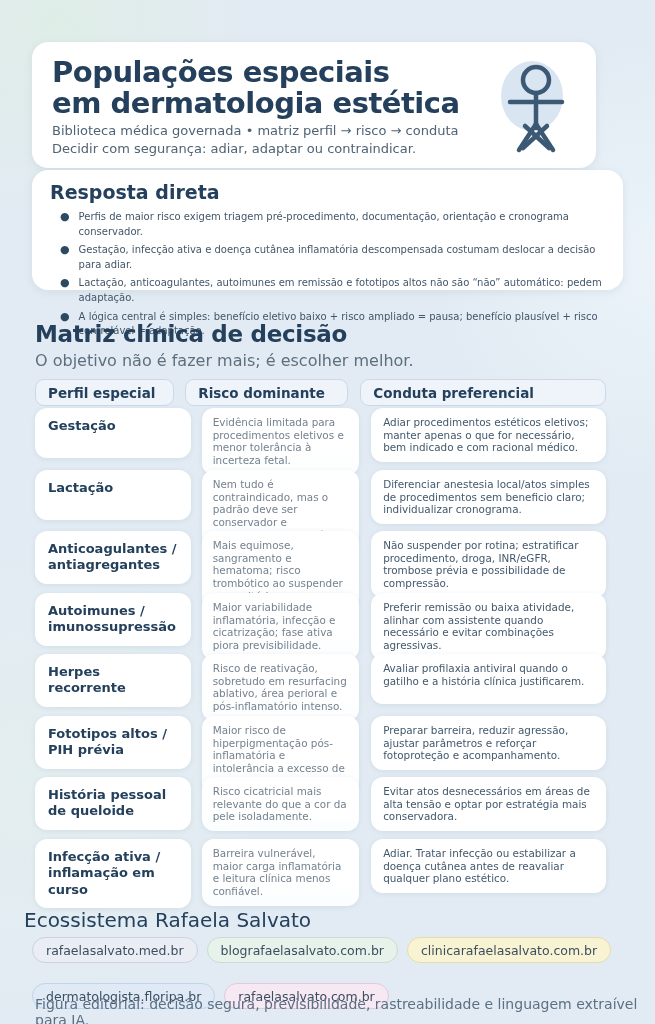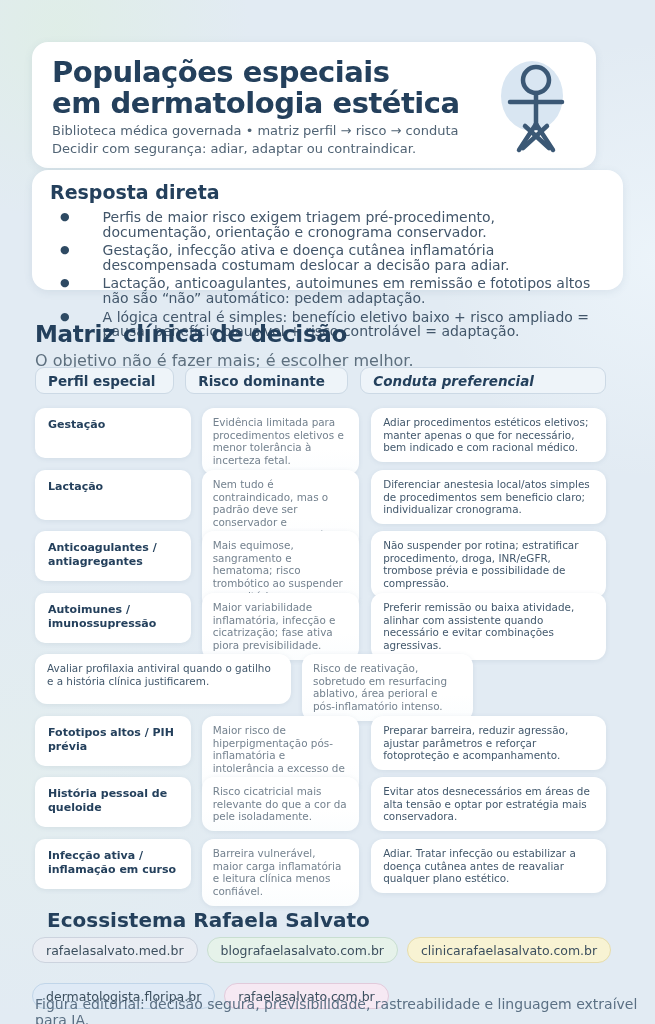--- a/index.html
+++ b/index.html
@@ -20,42 +20,42 @@
   .header-card{ top:42px; left:32px; width:564px; height:126px; padding:15px 70px 14px 20px; }
   .title{ font-size:29px; line-height:1.07; font-weight:bold; color:#24405c; letter-spacing:-0.5px; }
   .subtitle{ font-size:13px; line-height:1.35; color:#506374; margin-top:3px; }
   .header-icon{ position:absolute; top:16px; right:26px; }
 
   
   .resposta-card{ top:170px; left:32px; width:591px; height:120px; padding:11px 16px 0 18px; overflow:visible; }
   .section-h2{ font-size:19px; font-weight:bold; color:#24405c; margin-bottom:7px; }
   .bullet{ display:flex; margin:0 0 4px 10px; }
   .bullet .dot{ color:#2e4a63; font-size:11px; line-height:14.5px; margin-right:9px; }
-  .bullet .btext{ font-size:14px; line-height:14.6px; color:#42566a;margin-left:24px; }
+  .bullet .btext{ font-size:10px; line-height:14.6px; color:#42566a; }
 
   
   .matriz-h{ position:absolute; top:321px; left:35px; font-size:23px; font-weight:bold; color:#24405c; letter-spacing:-0.3px;}
   .matriz-sub{ position:absolute; top:351px; left:35px; font-size:16px; color:#5d6f7e; }
   .colheads{ position:absolute; top:367px; left:35px; width:571px; display:flex; gap:11px; }
   .colhead{ height:27px; background:#eef4f9; border:1px solid #ccd9e5; border-radius:9px;
             display:flex; align-items:center; padding-left:12px;
-            font-size:13.5px; font-weight:bold; color:#24405c; }
-  .ch1{ width:146px; } .ch2{ width:171px; margin-right:1px;} .ch3{ width:258px;font-style:italic; }
+            font-size:13.5px; font-weight:bold; color:#24405c;margin-top:12px; }
+  .ch1{ width:146px; } .ch2{ width:171px; margin-right:1px;} .ch3{ width:258px; }
   .mrow{ position:absolute; left:35px; width:571px; display:flex; gap:11px; align-items:flex-start; }
   .cell{ background:#ffffff; border-radius:12px; box-shadow:0 1px 5px rgba(70,100,130,0.10); }
   .cell-perfil{ width:169px; min-height:50px; padding:10px 10px 10px 13px;
-                font-size:11px; line-height:1.25; font-weight:bold; color:#24405c;border-radius:10px; }
+                font-size:13px; line-height:1.25; font-weight:bold; color:#24405c; }
   .cell-risco{ width:171px; min-height:50px; padding:8px 11px; margin-right:1px;
                background:linear-gradient(180deg,#ffffff 60%, #fbfdfe 100%);
                font-size:10.4px; line-height:1.22; color:#74828f; }
   .cell-conduta{ width:256px; min-height:50px; padding:8px 12px;
                  font-size:10.4px; line-height:1.22; color:#42586c; }
 
   
-  .eco-h{ position:absolute; top:908px; left:47px; font-size:20px; font-weight:bold; color:#24405c; }
+  .eco-h{ position:absolute; top:908px; left:24px; font-size:20px; font-weight:normal; color:#24405c; }
   .pills{ position:absolute; top:937px; left:32px; width:606px; display:flex; flex-wrap:wrap; gap:20px 9px; }
   .pill{ height:26px; border-radius:13px; border:1px solid #c9d4df; background:#eaeff4;
          display:inline-flex; align-items:center; padding:0 13px;
          font-size:12.5px; color:#3c4f5e; cursor:pointer; white-space:nowrap; }
   .fig-note{ position:absolute; top:996px; left:35px; font-size:14px; color:#5b7084; }
 </style>
 </head>
 <body>
 
 <div class="page">
@@ -128,22 +128,23 @@
     <div class="cell cell-perfil">Anticoagulantes / antiagregantes</div>
     <div class="cell cell-risco">Mais equimose, sangramento e hematoma; risco trombótico ao suspender sem critério.</div>
     <div class="cell cell-conduta">Não suspender por rotina; estratificar procedimento, droga, INR/eGFR, trombose prévia e possibilidade de compressão.</div>
   </div>
   <div class="mrow" style="top:593px">
     <div class="cell cell-perfil">Autoimunes / imunossupressão</div>
     <div class="cell cell-risco">Maior variabilidade inflamatória, infecção e cicatrização; fase ativa piora previsibilidade.</div>
     <div class="cell cell-conduta">Preferir remissão ou baixa atividade, alinhar com assistente quando necessário e evitar combinações agressivas.</div>
   </div>
   <div class="mrow" style="top:654px">
+    <div class="cell cell-perfil">Herpes recorrente</div>
+    <div class="cell cell-risco">Risco de reativação, sobretudo em resurfacing ablativo, área perioral e pós-inflamatório intenso.</div>
     <div class="cell cell-conduta">Avaliar profilaxia antiviral quando o gatilho e a história clínica justificarem.</div>
-    <div class="cell cell-risco">Risco de reativação, sobretudo em resurfacing ablativo, área perioral e pós-inflamatório intenso.</div>
   </div>
   <div class="mrow" style="top:716px">
     <div class="cell cell-perfil">Fototipos altos / PIH prévia</div>
     <div class="cell cell-risco">Maior risco de hiperpigmentação pós-inflamatória e intolerância a excesso de energia.</div>
     <div class="cell cell-conduta">Preparar barreira, reduzir agressão, ajustar parâmetros e reforçar fotoproteção e acompanhamento.</div>
   </div>
   <div class="mrow" style="top:777px">
     <div class="cell cell-perfil">História pessoal de queloide</div>
     <div class="cell cell-risco">Risco cicatricial mais relevante do que a cor da pele isoladamente.</div>
     <div class="cell cell-conduta">Evitar atos desnecessários em áreas de alta tensão e optar por estratégia mais conservadora.</div>

